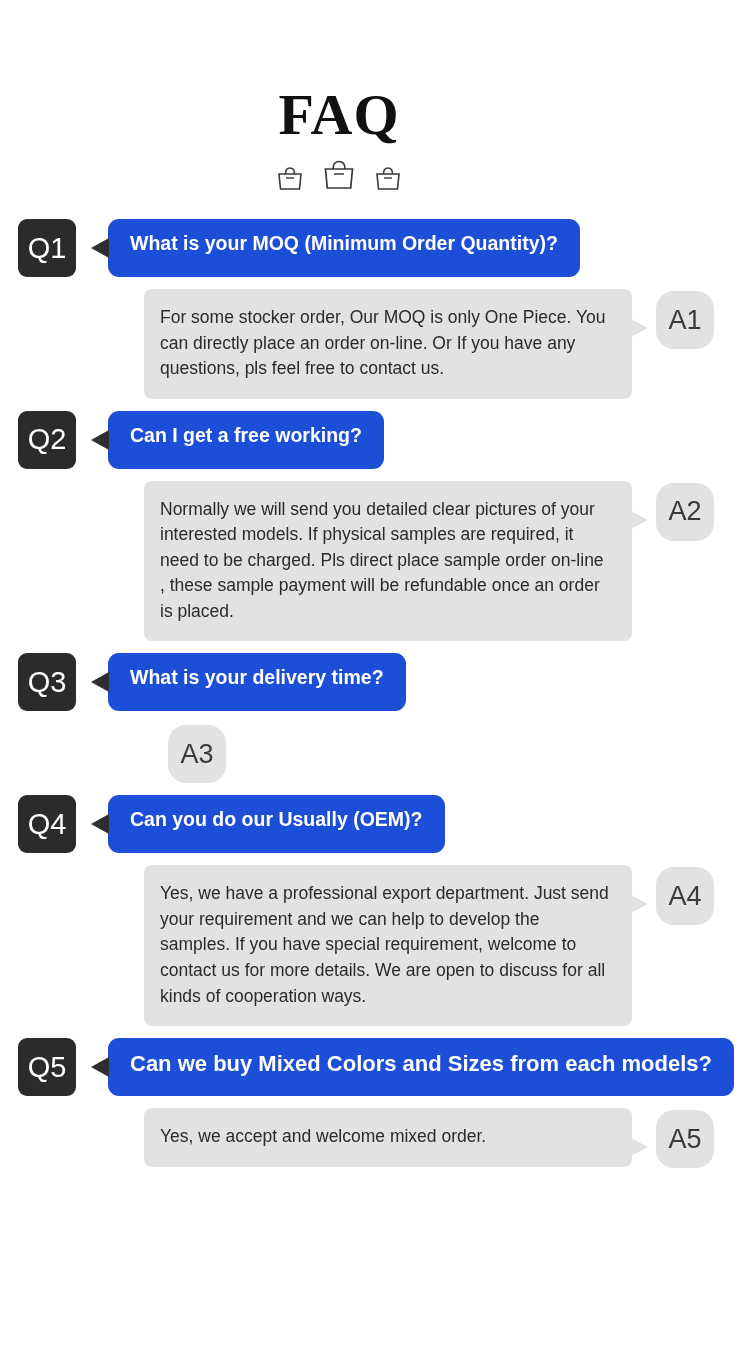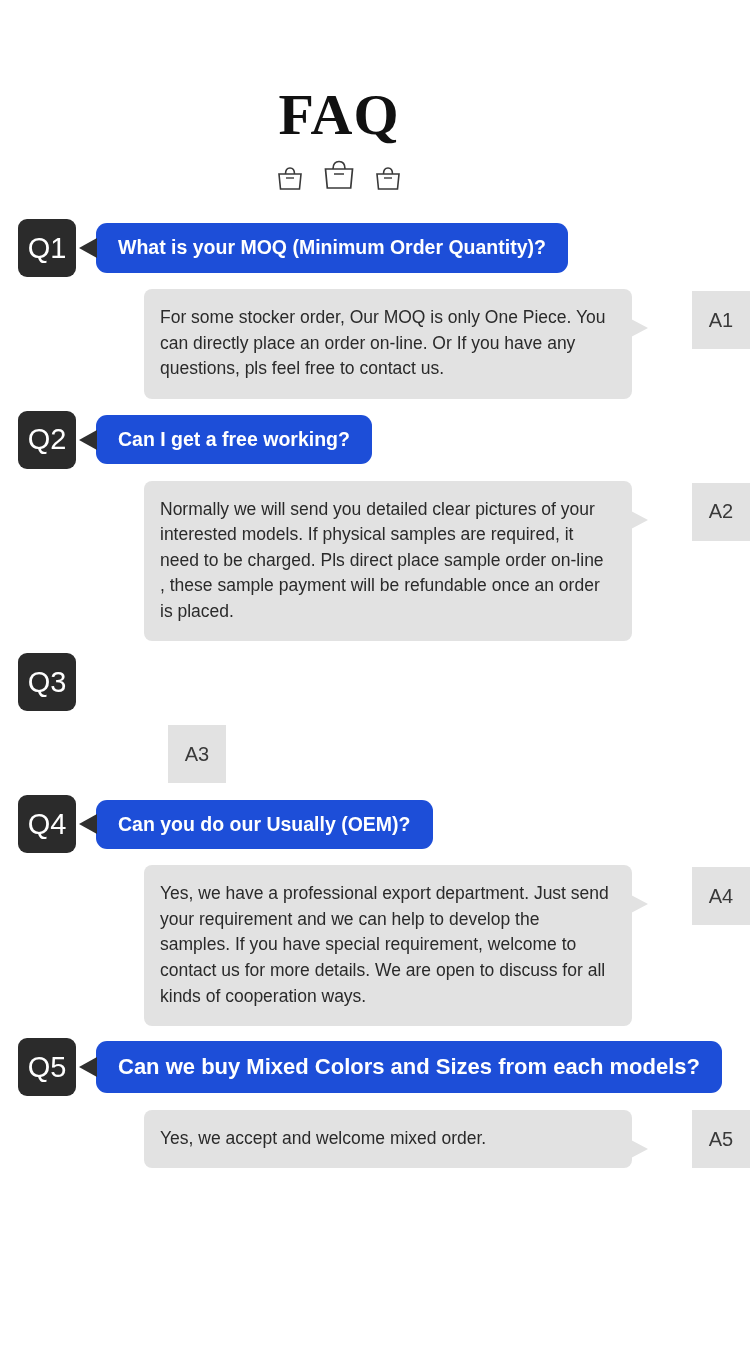--- a/index.html
+++ b/index.html
@@ -52,22 +52,22 @@
   }
   .faq-block {
     position: relative;
     margin-bottom: 12px;
   }
 
   
   .q-row {
     position: relative;
     display: flex;
-    align-items: center;
     padding-left: 18px;
+    gap: 12px;
   }
   .q-badge {
     width: 58px;
     height: 58px;
     background: #2b2b2b;
     border-radius: 9px;
     color: #ffffff;
     font-size: 29px;
     display: flex;
     align-items: center;
@@ -98,25 +98,24 @@
     height: 0;
     border-style: solid;
     border-width: 10px 18px 10px 0;
     border-color: transparent #2f2f2f transparent transparent;
   }
 
   
   .a-row {
     position: relative;
     display: flex;
-    align-items: flex-end;
+    align-items: flex-start;
     margin-top: 12px;
     padding-left: 144px;
     padding-right: 18px;
-    gap: 36px;
   }
   .a-bubble {
     position: relative;
     background: #e2e2e2;
     color: #2a2a2a;
     border-radius: 8px;
     padding: 16px 20px 17px 16px;
     font-size: 17.5px;
     line-height: 1.46;
     width: 488px;
@@ -131,23 +130,23 @@
     height: 0;
     border-style: solid;
     border-width: 9px 0 9px 17px;
     border-color: transparent transparent transparent #e2e2e2;
   }
   .a-badge {
     margin-left: 24px;
     width: 58px;
     height: 58px;
     background: #e2e2e2;
-    border-radius: 0;
+    border-radius: 18px;
     color: #3a3a3a;
-    font-size: 20px;
+    font-size: 27px;
     display: flex;
     align-items: center;
     justify-content: center;
     flex: 0 0 auto;
     align-self: flex-start;
     margin-top: 2px;
   }
 
   
   .block-1 .a-row { padding-left: 144px; }
@@ -205,20 +204,21 @@
       </div>
       <div class="a-row">
         <div class="a-bubble">Normally we will send you detailed clear pictures of your interested models.  If physical samples are required, it need to be charged. Pls direct place sample order on-line , these sample payment will be refundable once an order is placed.</div>
         <div class="a-badge">A2</div>
       </div>
     </div>
 
     <div class="faq-block block-3">
       <div class="q-row">
         <div class="q-badge">Q3</div>
+        <div class="q-bubble">What is your delivery time?</div>
       </div>
       <div class="a-row">
         <div class="a-badge">A3</div>
       </div>
     </div>
 
     <div class="faq-block block-4">
       <div class="q-row">
         <div class="q-badge">Q4</div>
         <div class="q-bubble">Can you do our Usually (OEM)?</div>

